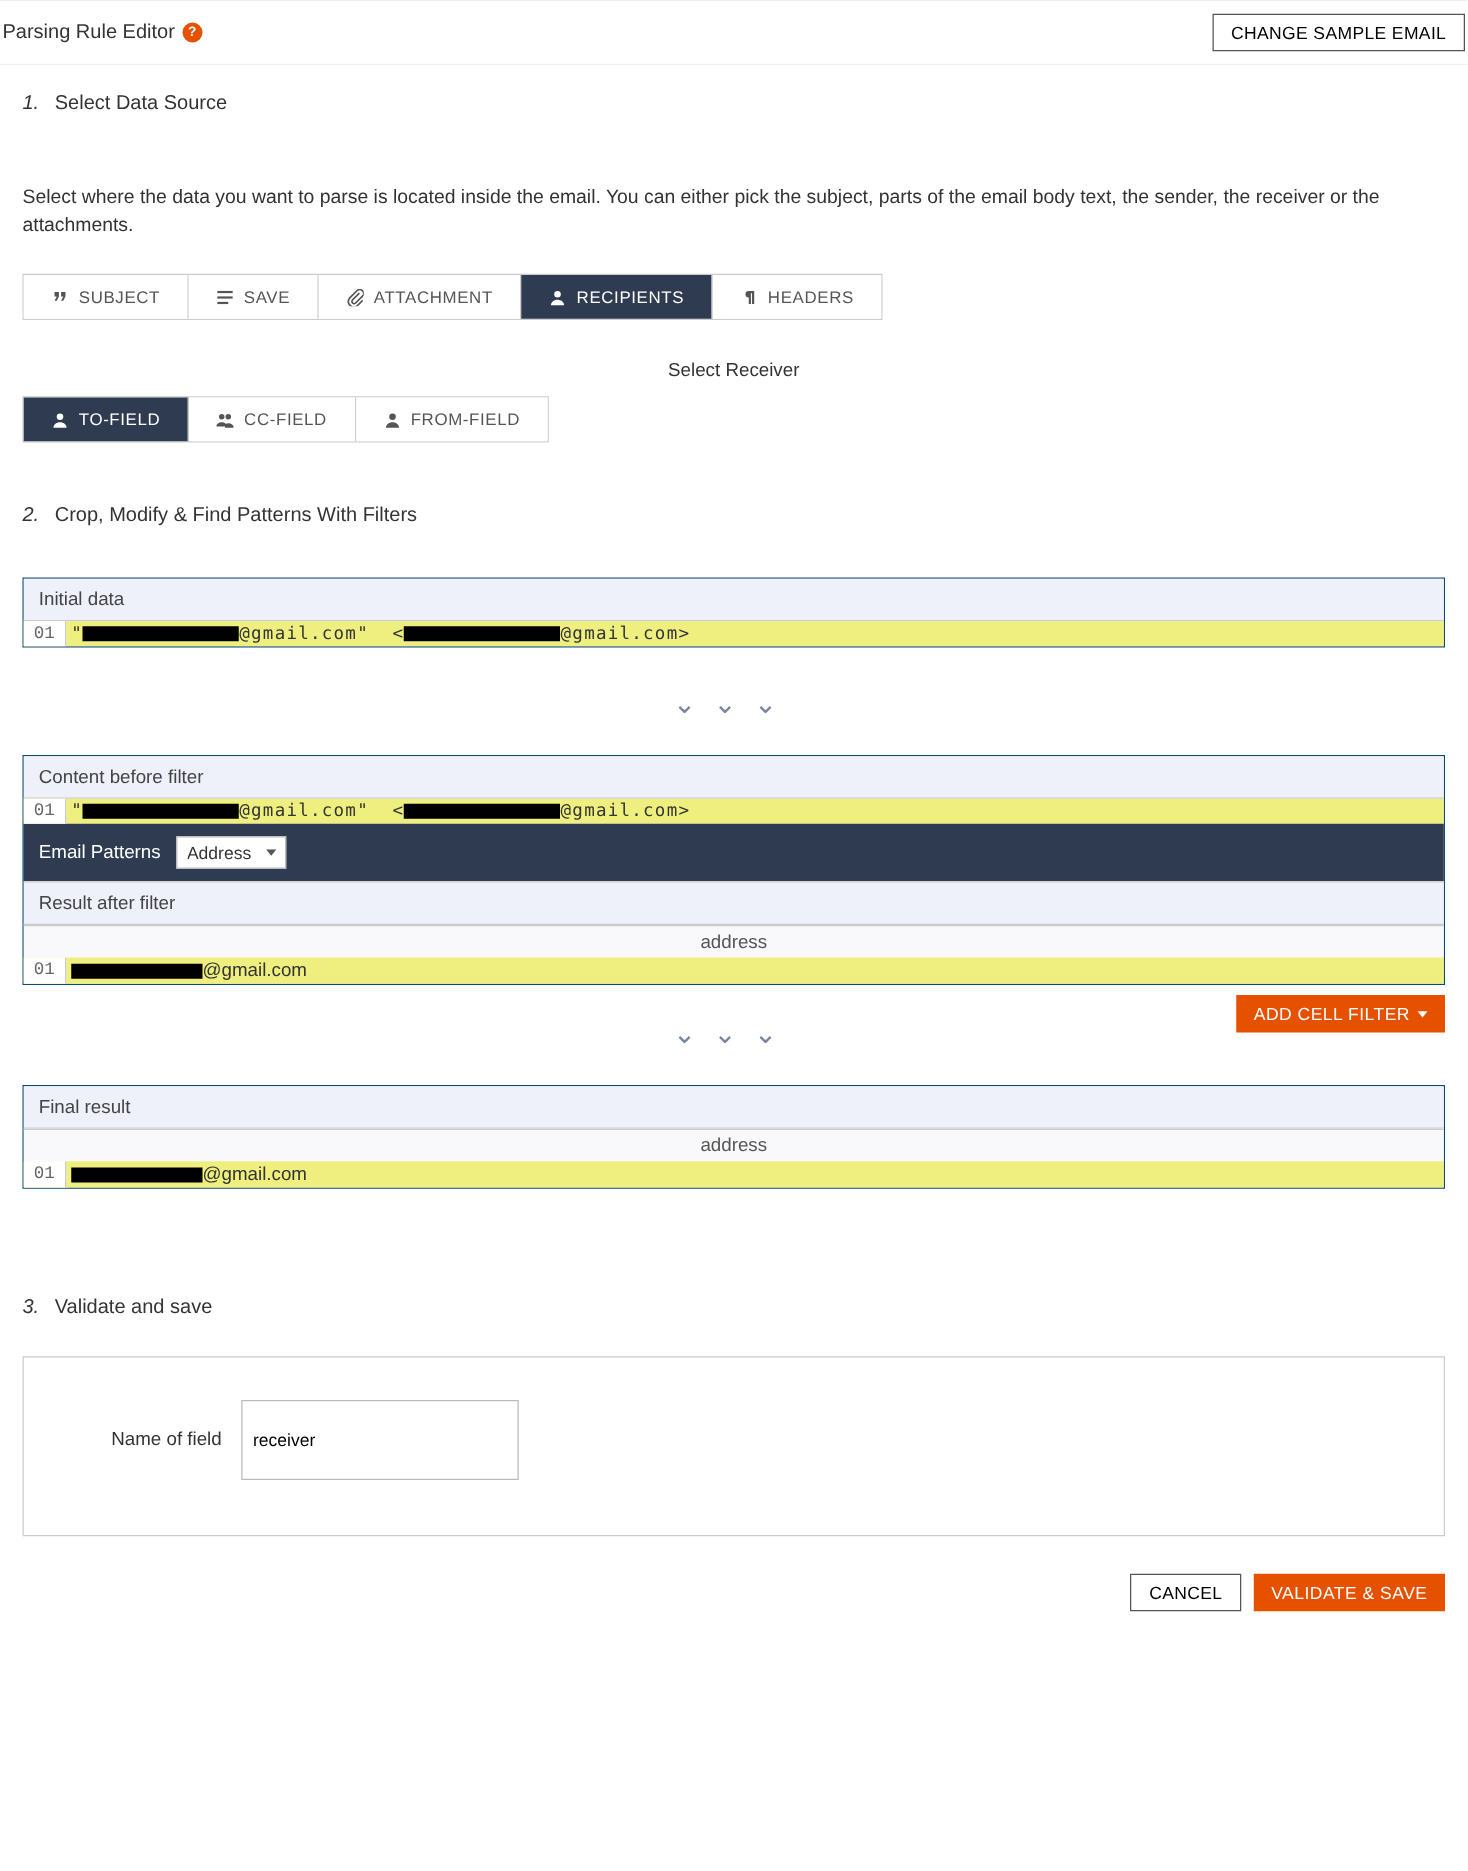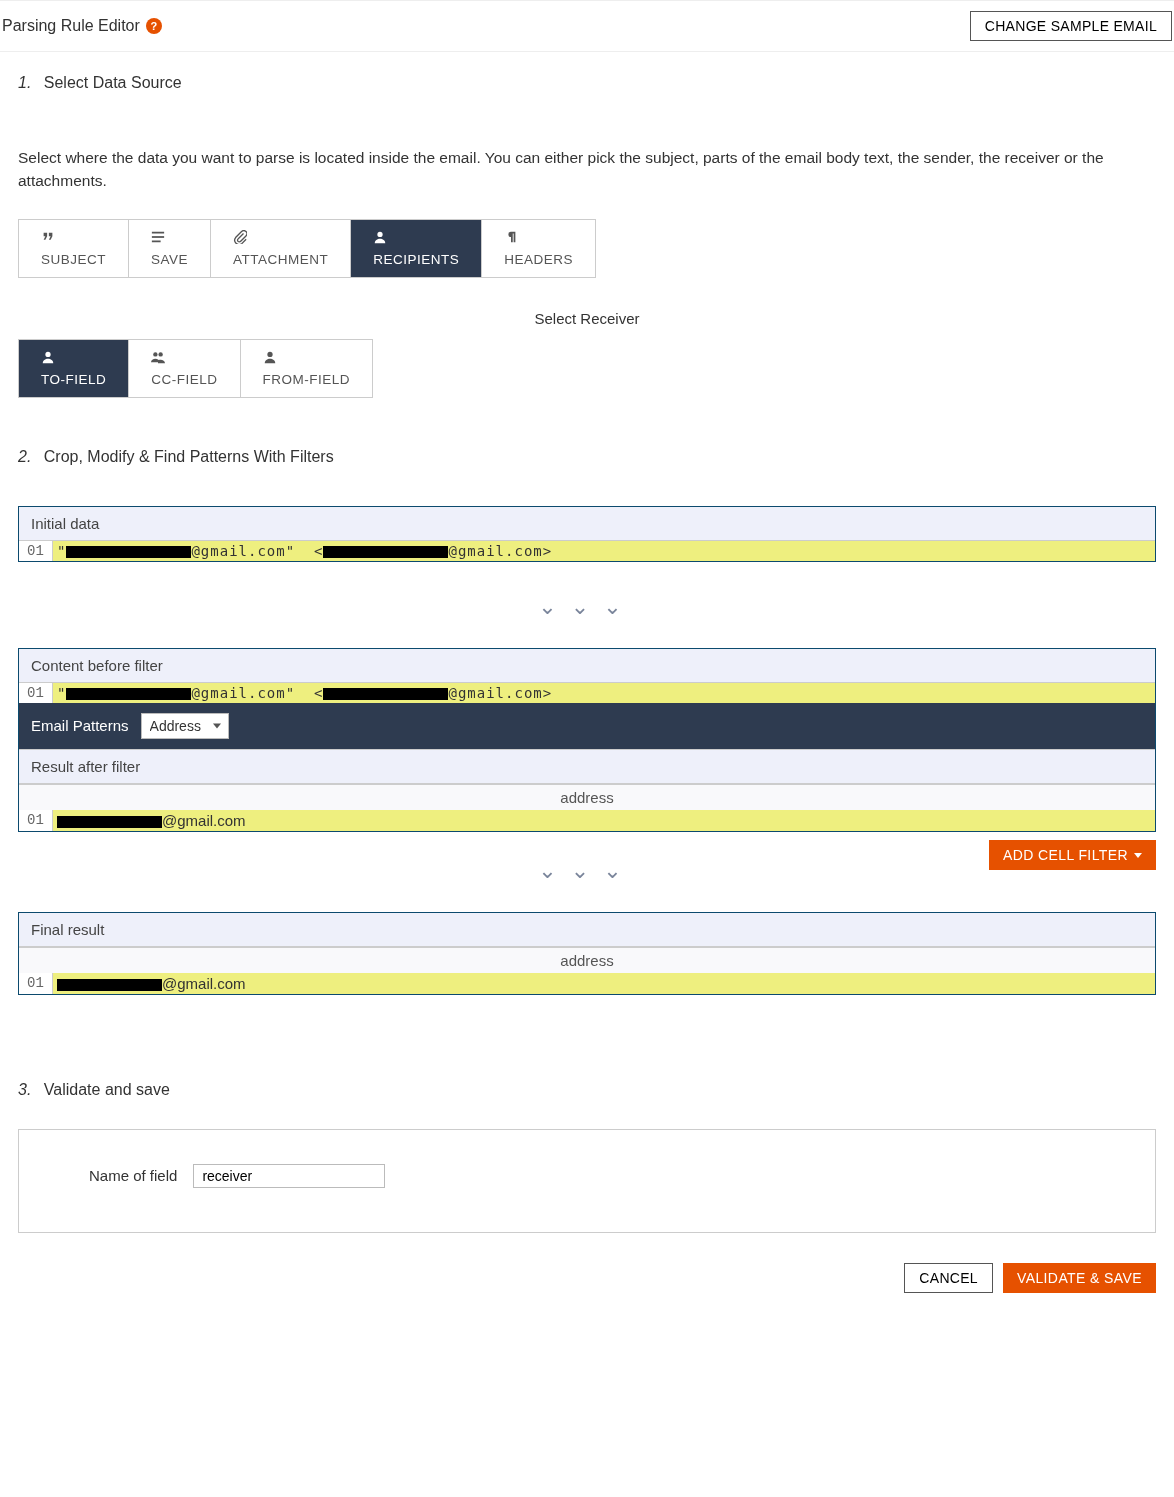--- a/index.html
+++ b/index.html
@@ -6,21 +6,21 @@
   body { font-family: "Segoe UI", Arial, sans-serif; font-size: 15px; color: #333; background: #fff; width: 1174px; }
   .topbar { display: flex; justify-content: space-between; align-items: center; padding: 10px 2px; border-bottom: 1px solid #eee; border-top: 1px solid #eee; }
   .topbar-title { font-size: 16px; color: #333; display: flex; align-items: center; gap: 6px; }
   .help-icon { display: inline-flex; width: 16px; height: 16px; background: #e65100; color: #fff; border-radius: 50%; font-size: 11px; font-weight: bold; align-items: center; justify-content: center; }
   .btn-outline { border: 1px solid #555; background: #fff; padding: 6px 14px; font-size: 14px; cursor: pointer; letter-spacing: .3px; margin-left: 27px; }
   .content { padding: 16px 18px; }
   .step-head { font-size: 16px; margin: 6px 0 24px 0; color: #333; }
   .step-head em { font-style: italic; margin-right: 8px; }
   .desc { font-size: 15.5px; line-height: 1.5; margin-bottom: 26px; }
   .tab-row { display: flex; border: 1px solid #ccc; width: fit-content; margin-bottom: 32px; }
-  .tab { padding: 10px 22px; font-size: 13.5px; letter-spacing: .5px; border-right: 1px solid #ccc; display: flex; gap: 8px; align-items: flex-start; cursor: pointer; color: #555; background:#fff;flex-direction:column; }
+  .tab { padding: 10px 22px; font-size: 13.5px; letter-spacing: .5px; border-right: 1px solid #ccc; display: flex; gap: 8px; align-items: flex-end; cursor: pointer; color: #555; background:#fff; }
   .tab:last-child { border-right: none; }
   .tab.active { background: #2e3b50; color: #fff; }
   .sub-label { font-size: 15px; margin-bottom: 12px; text-align: center; }
   .icon { width: 14px; height: 14px; display: inline-block; }
   .panel { border: 1px solid #0c4a6e; margin-bottom: 10px; }
   .panel-head { background: #eef0fa; padding: 8px 12px; font-size: 15px; color: #444; border-bottom: 1px solid #ccc; }
   .code-row { display: flex; font-family: "Consolas", monospace; font-size: 14px; background: #eeef7f; }
   .ln { width: 34px; text-align: center; background: #fff; border-right: 1px solid #ccc; color: #666; padding: 2px 0; font-family: Liberation Mono, monospace; }
   .code { flex: 1; padding: 2px 4px; letter-spacing: 1px; white-space: pre; overflow: hidden; }
   .redact { display:inline-block; background:#000; height:12px; vertical-align:middle; }
@@ -29,21 +29,21 @@
   .select { background: #fff; color: #333; border: 1px solid #bbb; font-size: 14px; padding: 4px 26px 4px 8px; appearance: none; position: relative; }
   .select-wrap { position: relative; display: inline-block; }
   .select-wrap::after { content: ""; position: absolute; right: 8px; top: 50%; width: 0; height: 0; border-left: 4px solid transparent; border-right: 4px solid transparent; border-top: 5px solid #555; transform: translateY(-50%); pointer-events:none;}
   .col-head { text-align: center; font-size: 15px; color: #555; padding: 4px 0; border-top: 1px solid #ccc; background:#f9f9fb;}
   .add-filter-row { position: relative; }
   .btn-orange { background: #e65100; color: #fff; border: none; padding: 7px 14px; font-size: 14px; letter-spacing: .4px; cursor: pointer; }
   .btn-orange.small-caret::after { content: ""; display:inline-block; margin-left:6px; border-left:4px solid transparent; border-right:4px solid transparent; border-top:5px solid #fff; vertical-align: middle;}
   .add-filter-pos { position: absolute; right: 0; top: 4px; margin-left: 30px; }
   .form-box { border: 1px solid #ccc; padding: 34px 20px 44px 70px; display: flex; align-items: center; gap: 16px; margin-top:10px; }
   .form-box label { font-size: 15px; color: #333; }
-  .text-input { border: 1px solid #bbb; padding: 3px 8px; font-size: 14px; width: 192px; }
+  .text-input { border: 1px solid #bbb; padding: 23px 8px; font-size: 14px; width: 222px; }
   .footer-btns { display: flex; justify-content: flex-end; gap: 10px; padding: 14px 18px 30px 18px; }
   .spacer { height: 30px; }
   svg { display:block; }
 </style>
 </head>
 <body>
 
 <div class="topbar">
   <div class="topbar-title">
     <span>Parsing Rule Editor</span>

